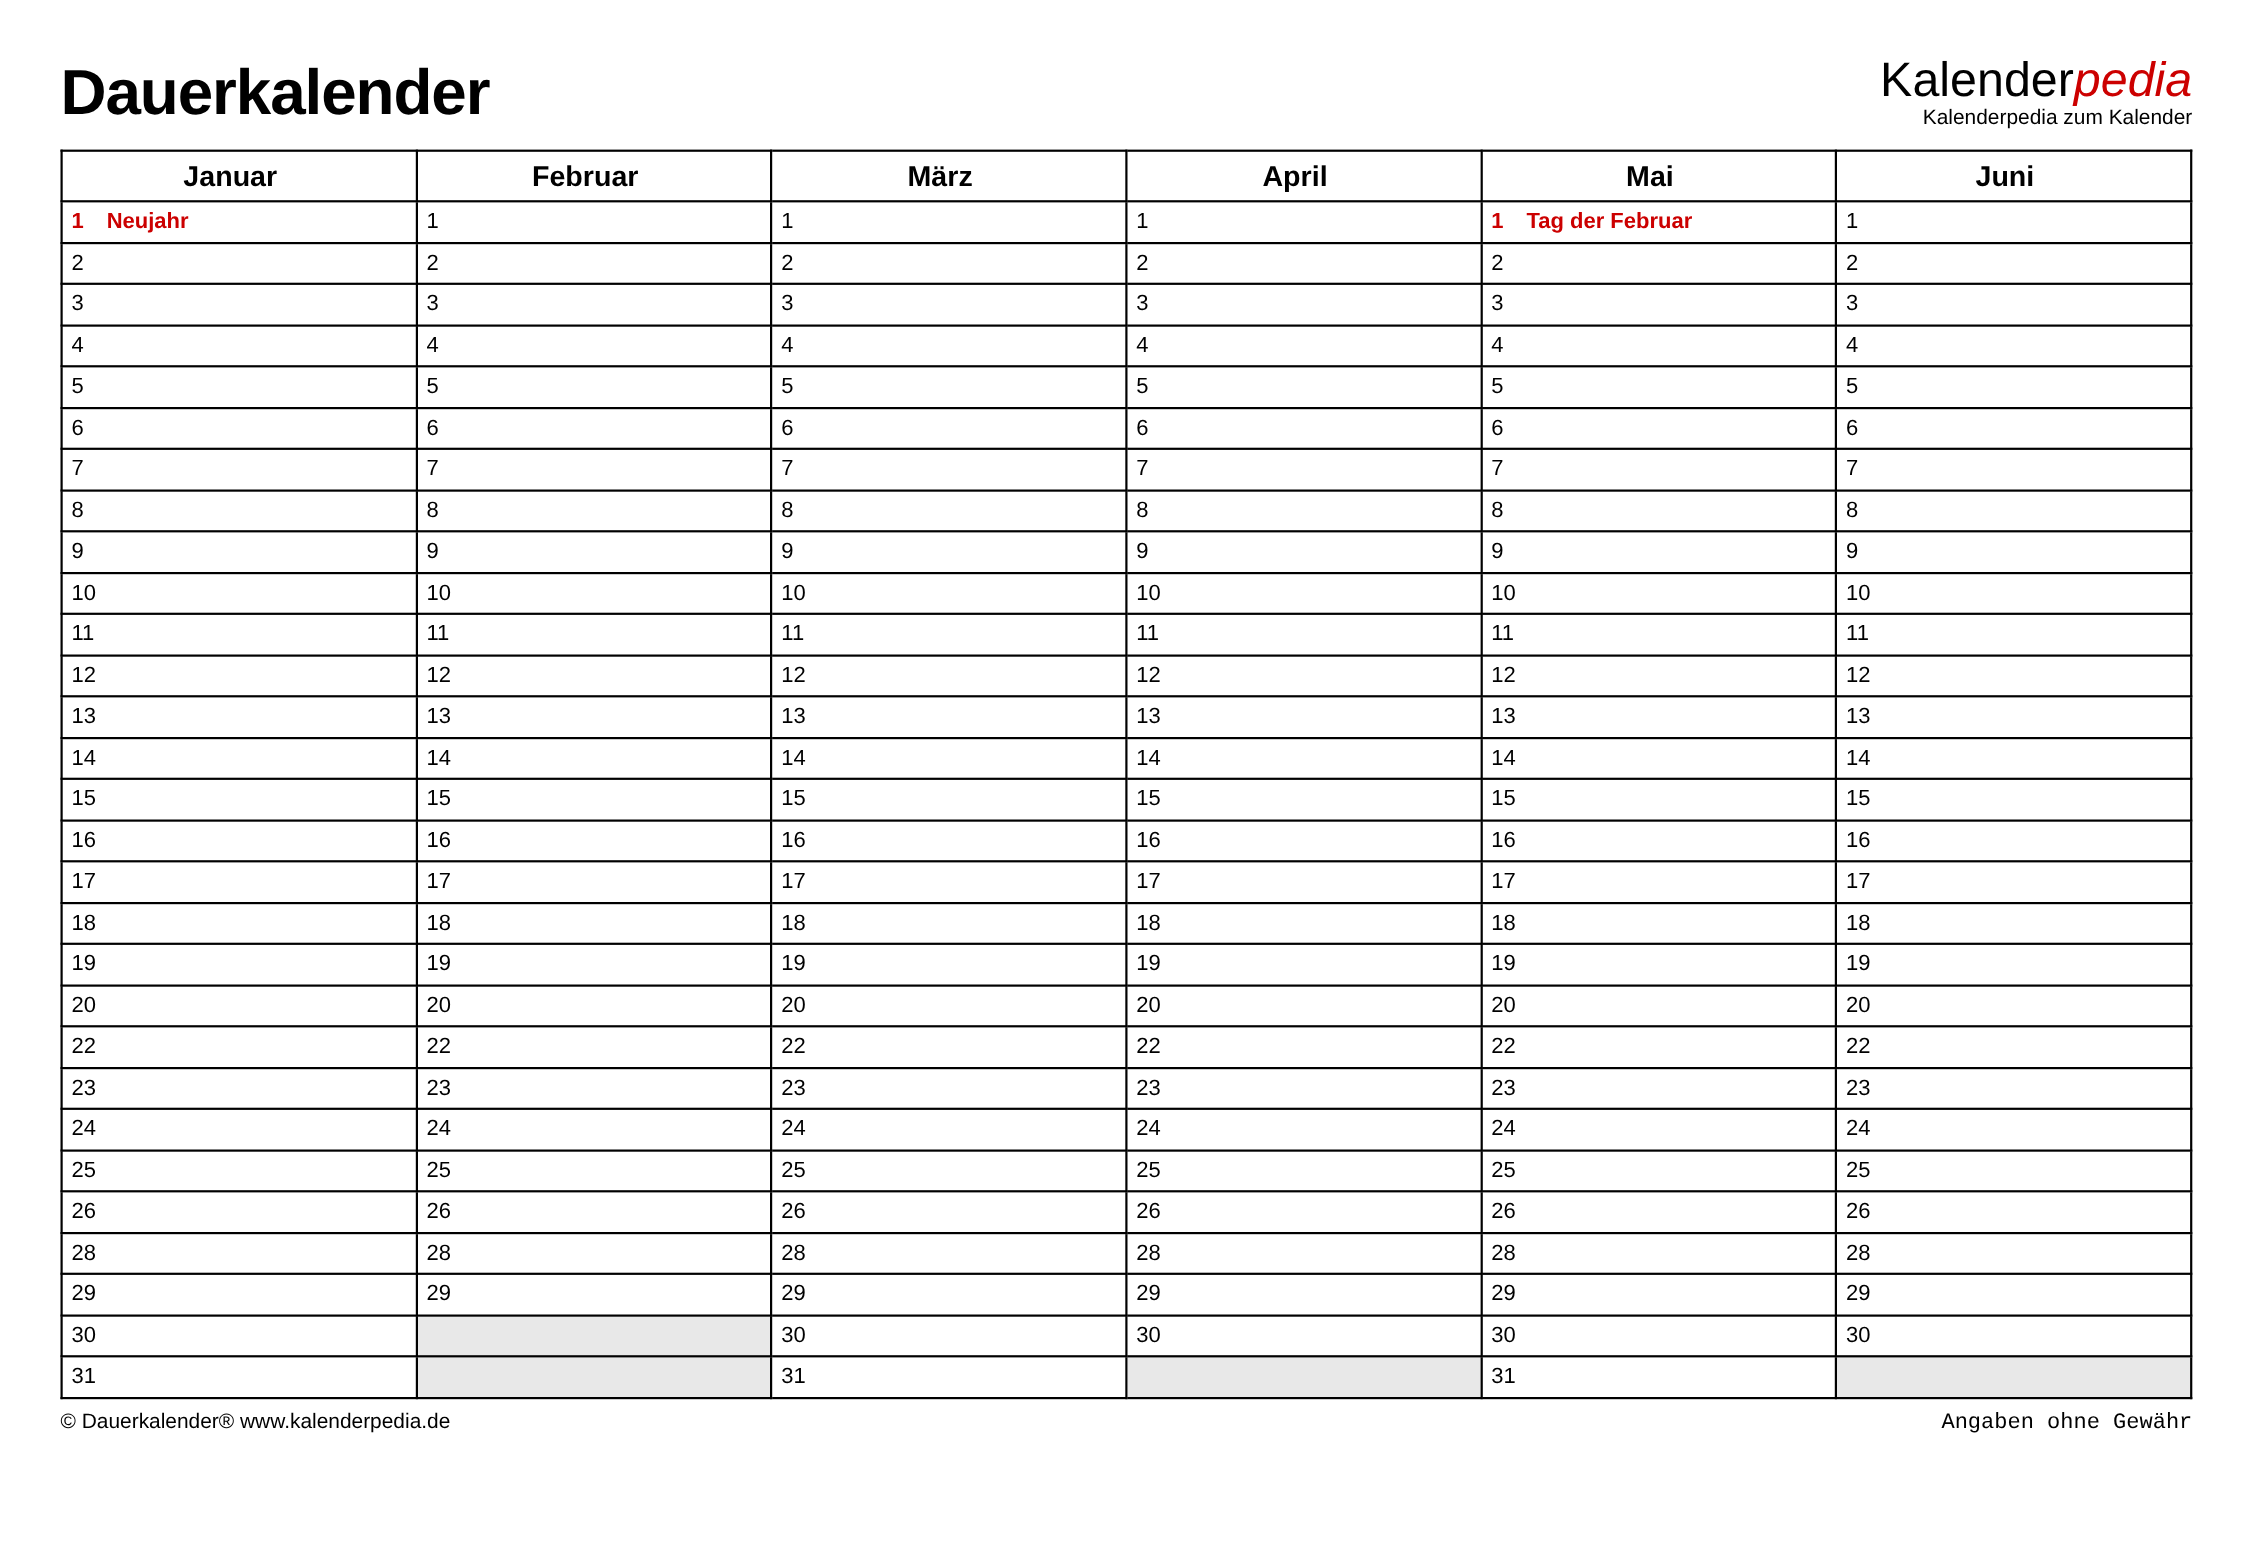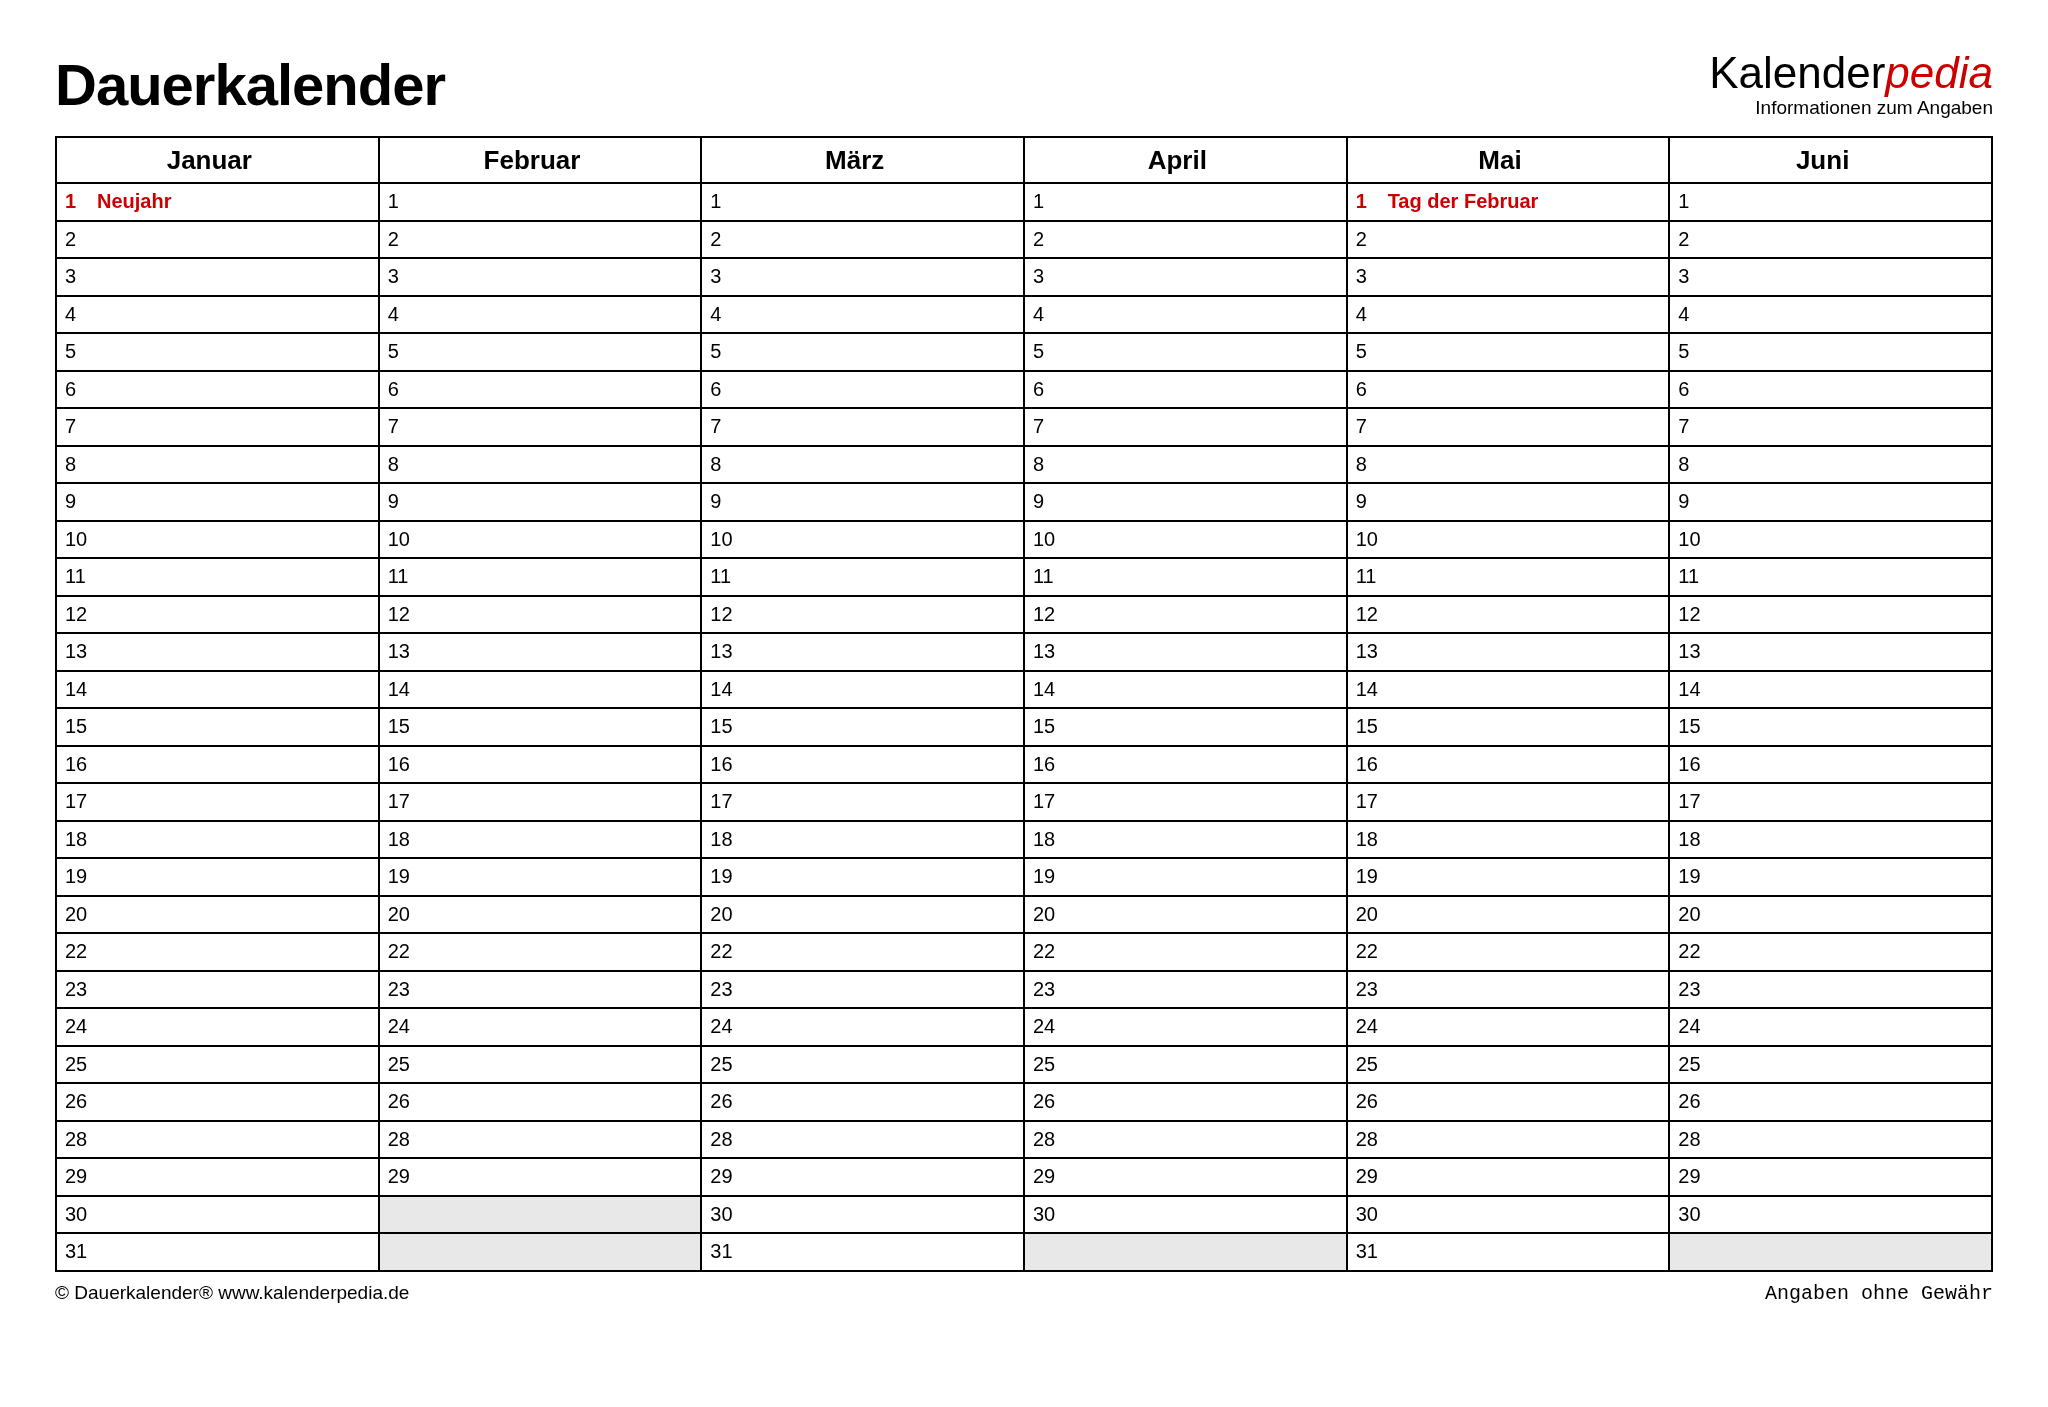--- a/index.html
+++ b/index.html
@@ -77,21 +77,21 @@
 </style>
 </head>
 <body>
 
 <div class="header">
   <div class="title">Dauerkalender</div>
   <div class="brand">
     <div class="brand-main">
       <span class="part1">Kalender</span><span class="part2">pedia</span>
     </div>
-    <div class="brand-sub">Informationen zum Angaben</div>
+    <div class="brand-sub">Kalenderpedia zum Kalender</div>
   </div>
 </div>
 
 <table class="cal">
   <thead>
     <tr id="head-row">
         <th>Januar</th>
         <th>Februar</th>
         <th>März</th>
         <th>April</th>

